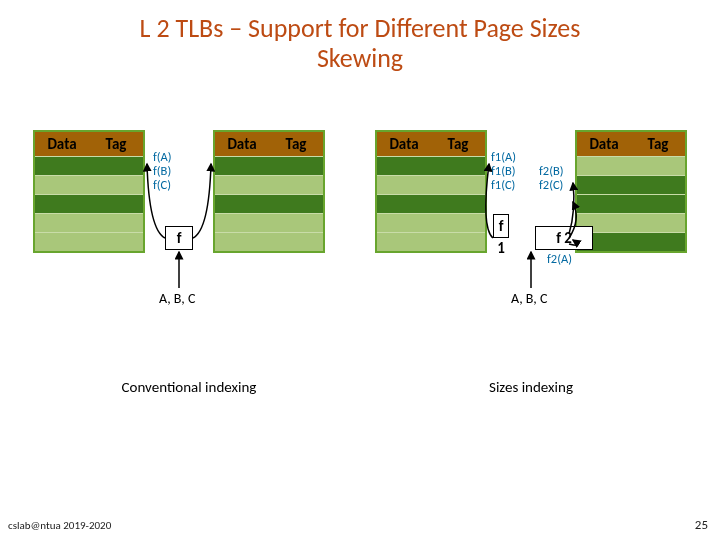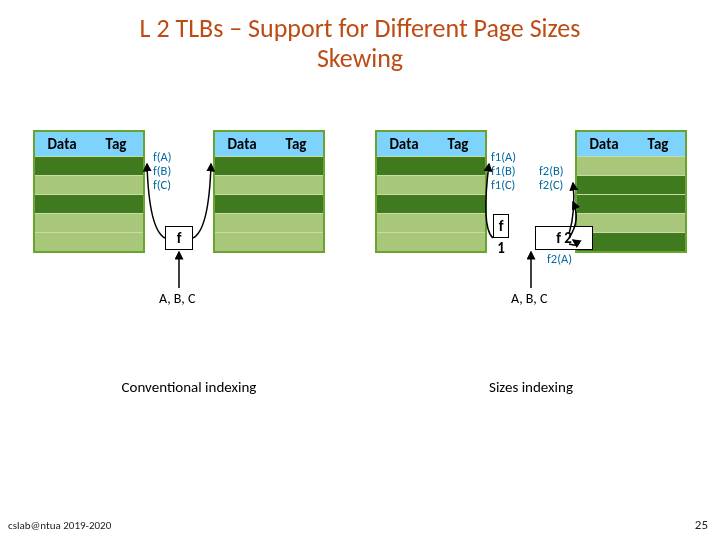--- a/index.html
+++ b/index.html
@@ -28,21 +28,21 @@
     padding: 0 18px;
   }
   .diagram {
     position: relative;
     width: 320px;
     height: 260px;
   }
   .tlb {
     position: absolute;
     border: 2.5px solid #68a52e;
-    background: #7dd3fc;
+    background: #a16207;
   }
   .tlb-head {
     display: flex;
     height: 24px;
   }
   .tlb-head div {
     flex: 1;
     text-align: center;
     font-weight: 700;
     color: #000;

